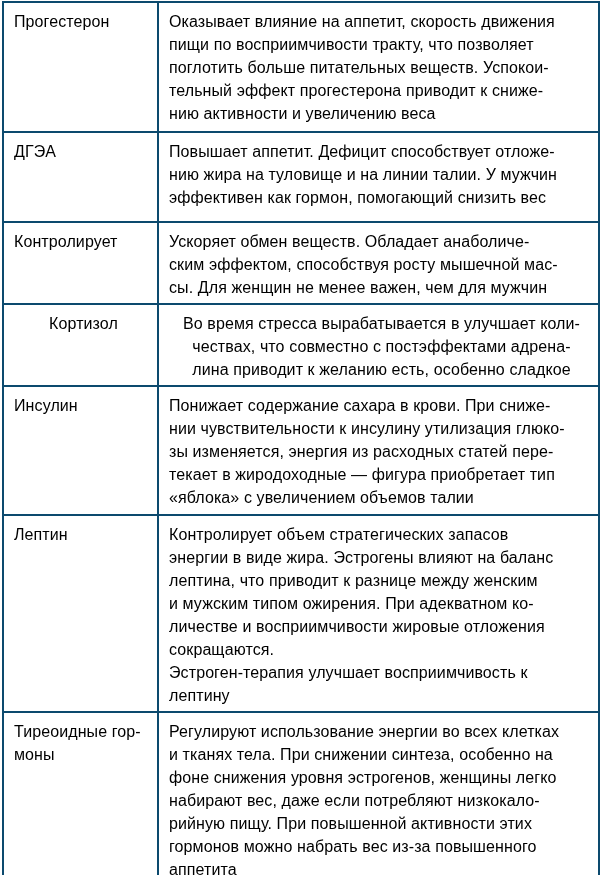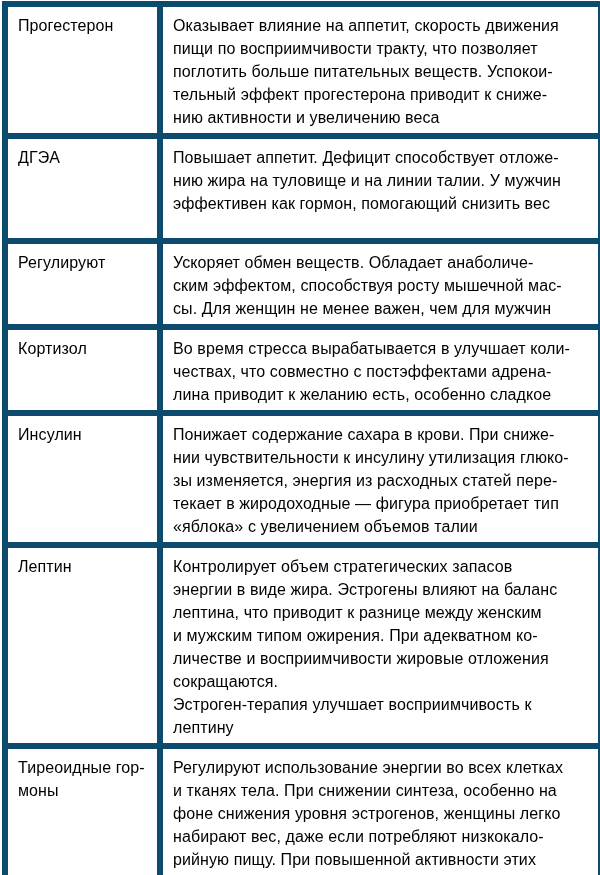--- a/index.html
+++ b/index.html
@@ -15,21 +15,21 @@
     font-family: "Liberation Sans", "DejaVu Sans", sans-serif;
     color: #000000;
     overflow: hidden;
   }
   table.hormones {
     border-collapse: collapse;
     width: 596px;
     table-layout: fixed;
   }
   table.hormones td {
-    border: 6px solid #0c4a6e;
+    border: 2px solid #0c4a6e;
     vertical-align: top;
     padding: 7px 4px 4px 10px;
     font-size: 16px;
     line-height: 23px;
     letter-spacing: 0.1px;
     white-space: pre-line;
     overflow: hidden;
   }
   col.col-hormone { width: 155px; }
   col.col-desc   { width: 441px; }
@@ -44,33 +44,33 @@
   </colgroup>
   <tbody id="tbody">
       <tr style="height: 130px;">
         <td>Прогестерон</td>
         <td>Оказывает влияние на аппетит, скорость движения
 пищи по восприимчивости тракту, что позволяет
 поглотить больше питательных веществ. Успокои-
 тельный эффект прогестерона приводит к сниже-
 нию активности и увеличению веса</td>
       </tr>
-      <tr style="height: 105px;">
+      <tr style="height: 90px;">
         <td>ДГЭА</td>
         <td>Повышает аппетит. Дефицит способствует отложе-
 нию жира на туловище и на линии талии. У мужчин
 эффективен как гормон, помогающий снизить вес</td>
       </tr>
       <tr style="height: 82px;">
-        <td>Регулируют</td>
+        <td>Контролирует</td>
         <td>Ускоряет обмен веществ. Обладает анаболиче-
 ским эффектом, способствуя росту мышечной мас-
 сы. Для женщин не менее важен, чем для мужчин</td>
       </tr>
-      <tr style="height: 81px;">
+      <tr style="height: 81px; text-align: center;">
         <td>Кортизол</td>
         <td>Во время стресса вырабатывается в улучшает коли-
 чествах, что совместно с постэффектами адрена-
 лина приводит к желанию есть, особенно сладкое</td>
       </tr>
       <tr style="height: 129px; border-radius: 24px;">
         <td>Инсулин</td>
         <td>Понижает содержание сахара в крови. При сниже-
 нии чувствительности к инсулину утилизация глюко-
 зы изменяется, энергия из расходных статей пере-

